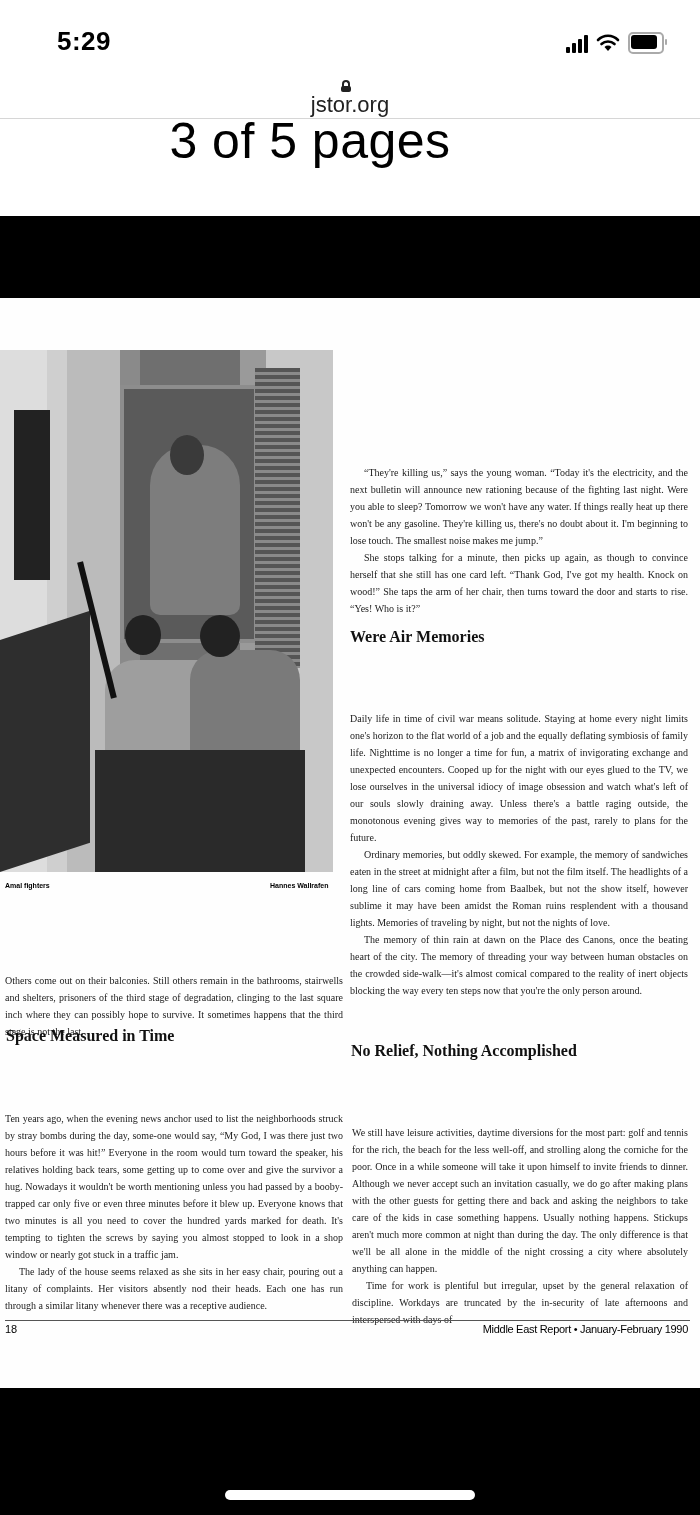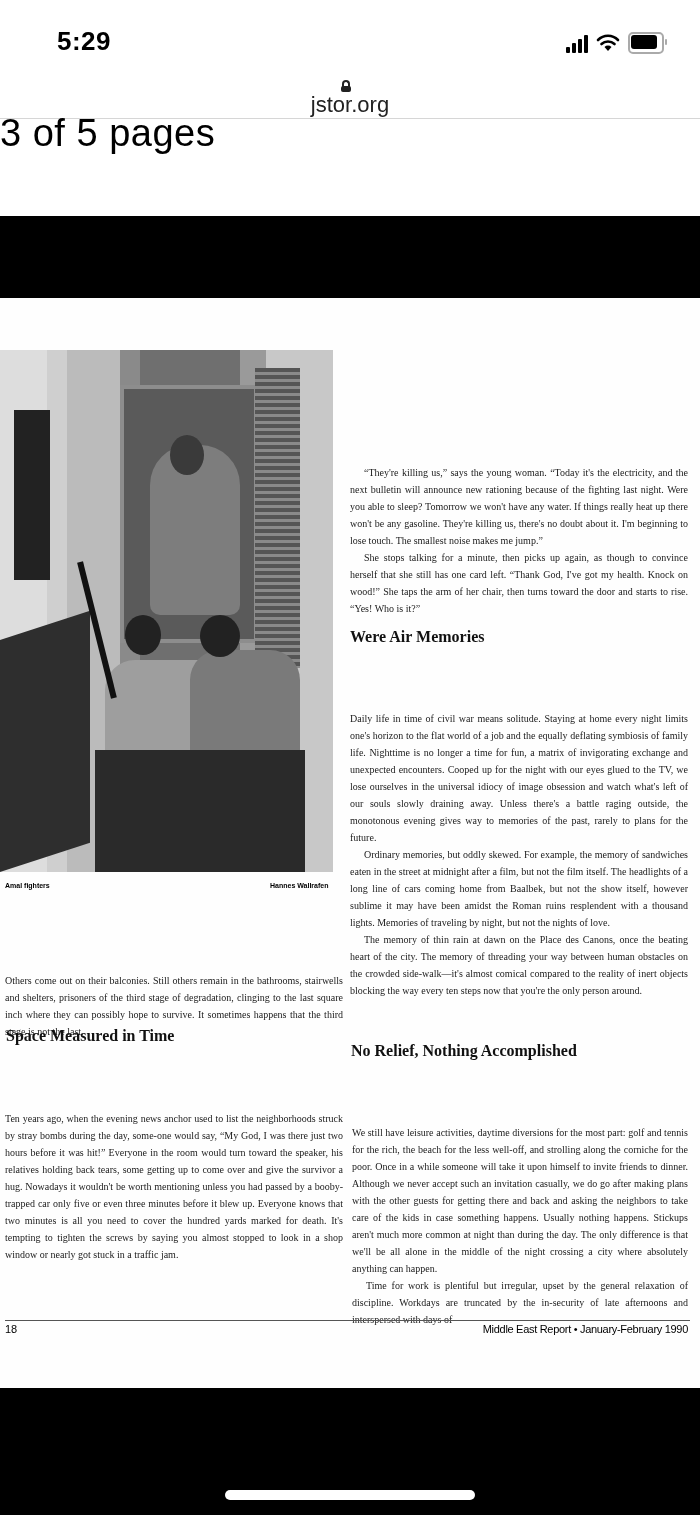--- a/index.html
+++ b/index.html
@@ -9,21 +9,21 @@
   .status-icons { position:absolute; right:36px; top:32px; display:flex; align-items:center; gap:8px; }
   .signal { display:flex; align-items:flex-end; gap:2px; height:20px; }
   .signal span { display:block; width:4px; background:#000; border-radius:1px; }
   .battery { width:30px; height:16px; border:2px solid #aaa; border-radius:5px; position:relative; padding:1px; box-sizing:content-box; }
   .battery .fill { width:26px; height:14px; background:#000; border-radius:3px; }
   .battery::after { content:""; position:absolute; right:-5px; top:5px; width:2px; height:6px; background:#aaa; border-radius:1px; }
   .url-bar { position:absolute; left:0; top:80px; width:700px; height:38px; display:flex; justify-content:center; align-items:center; font-size:22px; color:#222;flex-direction:column; }
   .url-bar .lock { display:inline-block; width:10px; height:10px; background:#222; border-radius:2px; position:relative; margin-right:8px; margin-top:6px; }
   .url-bar .lock::before { content:""; position:absolute; left:1px; top:-6px; width:4px; height:6px; border:2px solid #222; border-bottom:none; border-radius:4px 4px 0 0; }
   .url-divider { position:absolute; left:0; top:118px; width:700px; height:1px; background:#d6d6d6; }
-  .page-count { position:absolute; left:0; top:112px; width:620px; font-size:38px; font-weight:400; letter-spacing:0.5px; }
+  .page-count { position:absolute; left:0; top:112px; width:620px; text-align:center; font-size:50px; font-weight:400; letter-spacing:0.5px; }
   .black-band { position:absolute; left:0; top:216px; width:700px; height:82px; background:#000; }
   .doc-page { position:absolute; left:0; top:298px; width:700px; height:1090px; background:#fefefe; }
   .photo { position:absolute; left:0; top:350px; width:333px; height:522px; background:linear-gradient(90deg,#ddd 0 14%,#cfcfcf 14% 20%,#bbb 20% 36%,#8a8a8a 36% 42%,#6f6f6f 42% 72%,#9a9a9a 72% 80%,#c8c8c8 80% 100%); overflow:hidden; }
   .photo .shape { position:absolute; }
   .caption { position:absolute; top:882px; font-family:"Liberation Sans", sans-serif; font-size:7px; font-weight:700; }
   .col { position:absolute; font-family:"Liberation Serif", serif; font-size:10px; line-height:17px; text-align:justify; color:#1a1a1a;margin-top:48px; }
   .col p { margin:0; text-indent:0; }
   .col p.ind { text-indent:14px; }
   .heading { position:absolute; font-family:"Liberation Serif", serif; font-weight:700; font-size:16px; color:#111; }
   .footer-rule { position:absolute; left:5px; top:1320px; width:685px; height:1px; background:#555; }
@@ -83,20 +83,21 @@
 </div>
 <div class="caption" style="left:5px;">Amal fighters</div>
 <div class="caption" style="left:270px;">Hannes Wallrafen</div>
 
 <div class="col" style="left:5px;top:924px;width:338px;">
   <p>Others come out on their balconies. Still others remain in the bathrooms, stairwells and shelters, prisoners of the third stage of degradation, clinging to the last square inch where they can possibly hope to survive. It sometimes happens that the third stage is not the last.</p>
 </div>
 <div class="heading" style="left:6px;top:1027px;">Space Measured in Time</div>
 <div class="col" style="left:5px;top:1062px;width:338px;">
   <p>Ten years ago, when the evening news anchor used to list the neighborhoods struck by stray bombs during the day, some-one would say, “My God, I was there just two hours before it was hit!” Everyone in the room would turn toward the speaker, his relatives holding back tears, some getting up to come over and give the survivor a hug. Nowadays it wouldn't be worth mentioning unless you had passed by a booby-trapped car only five or even three minutes before it blew up. Everyone knows that two minutes is all you need to cover the hundred yards marked for death. It's tempting to tighten the screws by saying you almost stopped to look in a shop window or nearly got stuck in a traffic jam.</p>
+  <p class="ind">The lady of the house seems relaxed as she sits in her easy chair, pouring out a litany of complaints. Her visitors absently nod their heads. Each one has run through a similar litany whenever there was a receptive audience.</p>
 </div>
 
 <div class="col" style="left:350px;top:416px;width:338px;">
   <p class="ind">“They're killing us,” says the young woman. “Today it's the electricity, and the next bulletin will announce new rationing because of the fighting last night. Were you able to sleep? Tomorrow we won't have any water. If things really heat up there won't be any gasoline. They're killing us, there's no doubt about it. I'm beginning to lose touch. The smallest noise makes me jump.”</p>
   <p class="ind">She stops talking for a minute, then picks up again, as though to convince herself that she still has one card left. “Thank God, I've got my health. Knock on wood!” She taps the arm of her chair, then turns toward the door and starts to rise. “Yes! Who is it?”</p>
 </div>
 <div class="heading" style="left:350px;top:628px;">Were Air Memories</div>
 <div class="col" style="left:350px;top:662px;width:338px;">
   <p>Daily life in time of civil war means solitude. Staying at home every night limits one's horizon to the flat world of a job and the equally deflating symbiosis of family life. Nighttime is no longer a time for fun, a matrix of invigorating exchange and unexpected encounters. Cooped up for the night with our eyes glued to the TV, we lose ourselves in the universal idiocy of image obsession and watch what's left of our souls slowly draining away. Unless there's a battle raging outside, the monotonous evening gives way to memories of the past, rarely to plans for the future.</p>
   <p class="ind">Ordinary memories, but oddly skewed. For example, the memory of sandwiches eaten in the street at midnight after a film, but not the film itself. The headlights of a long line of cars coming home from Baalbek, but not the show itself, however sublime it may have been amidst the Roman ruins resplendent with a thousand lights. Memories of traveling by night, but not the nights of love.</p>

